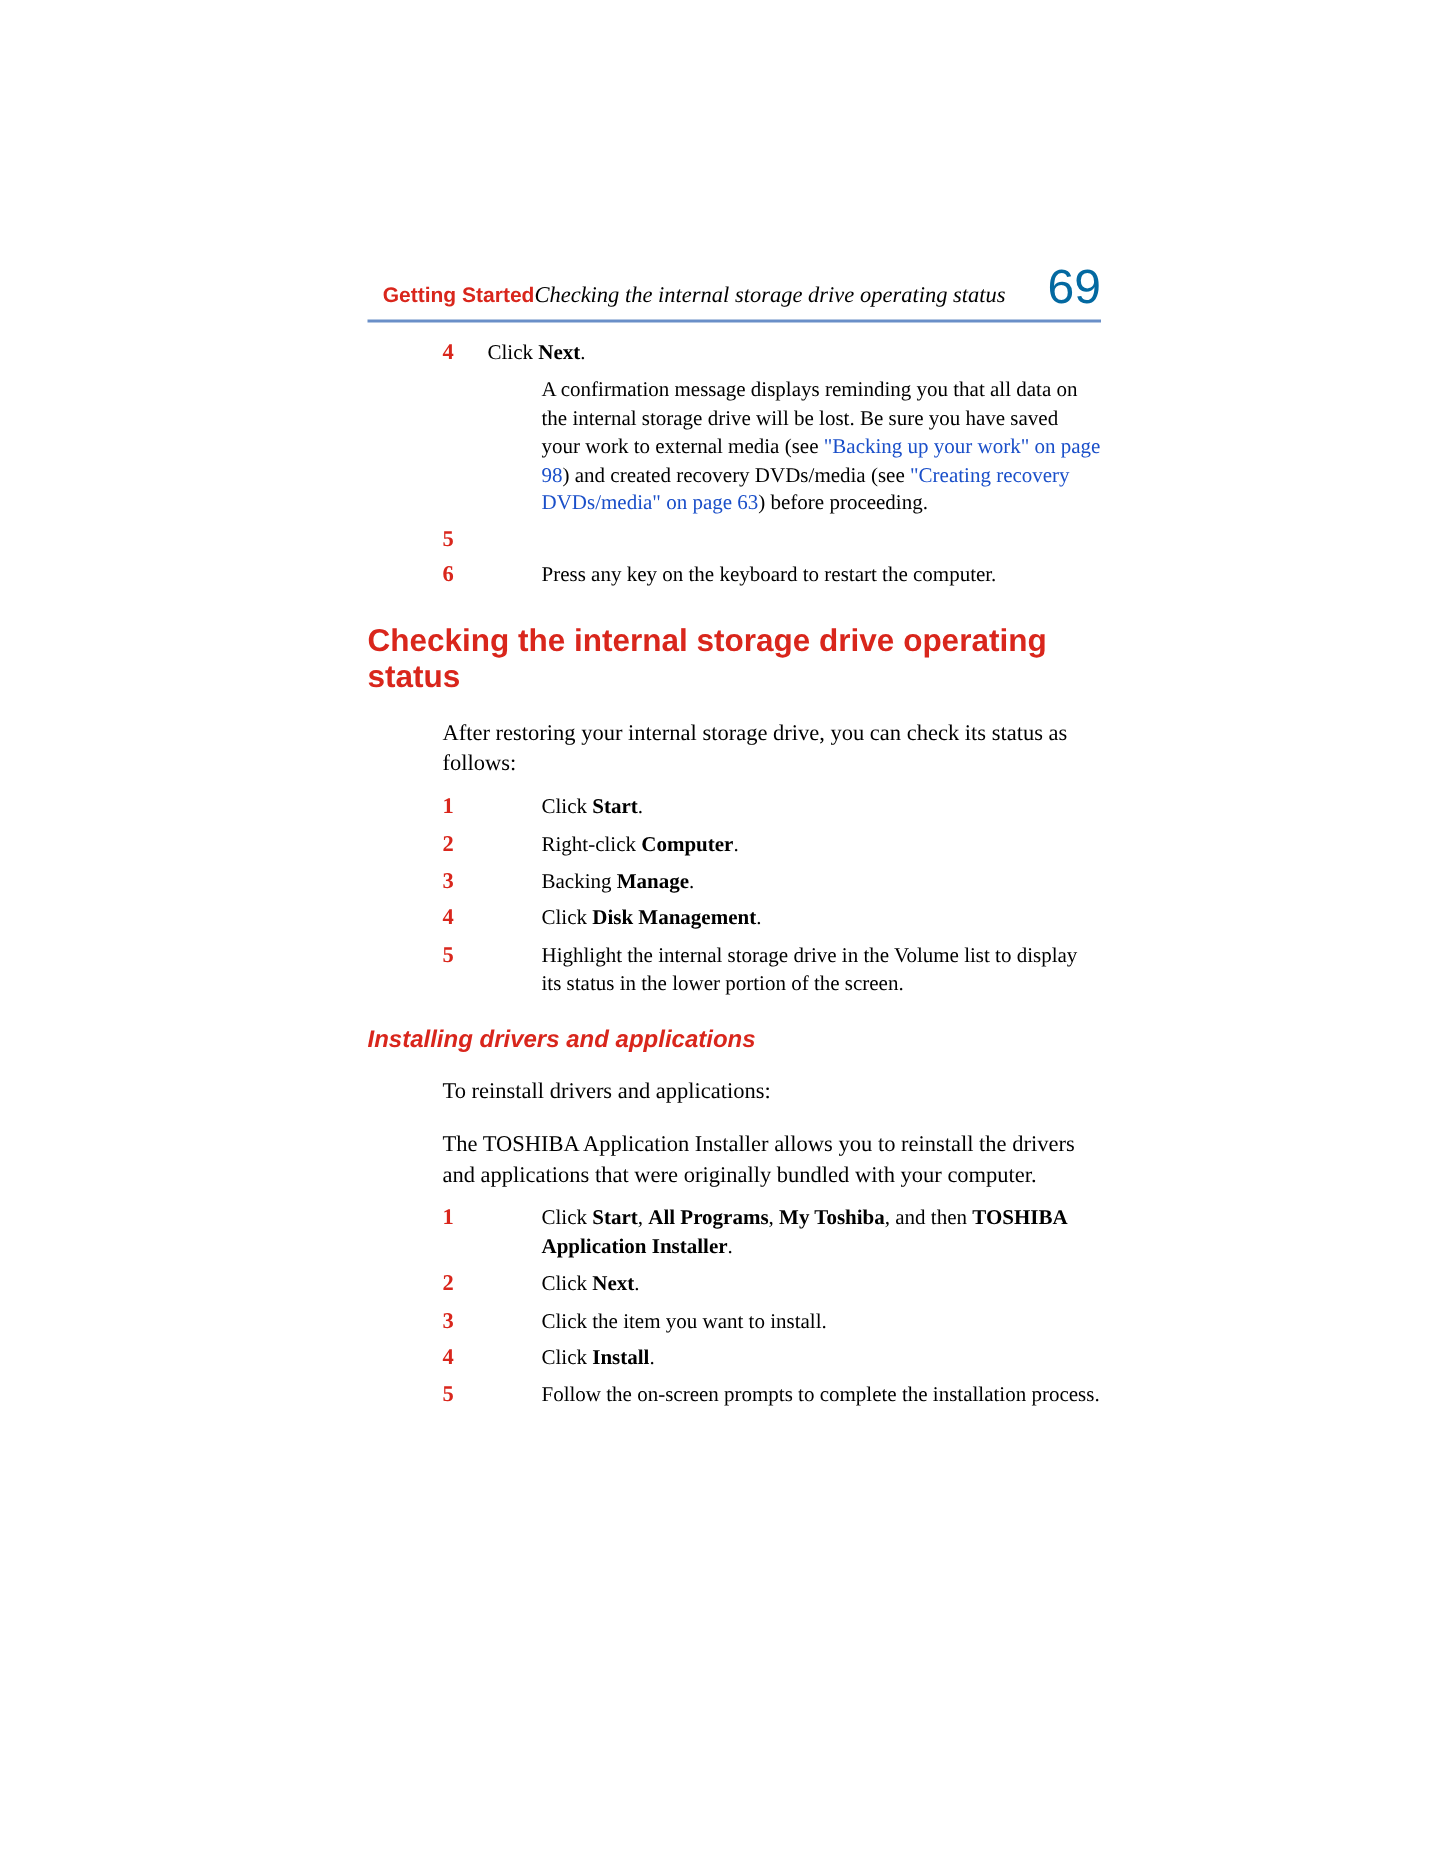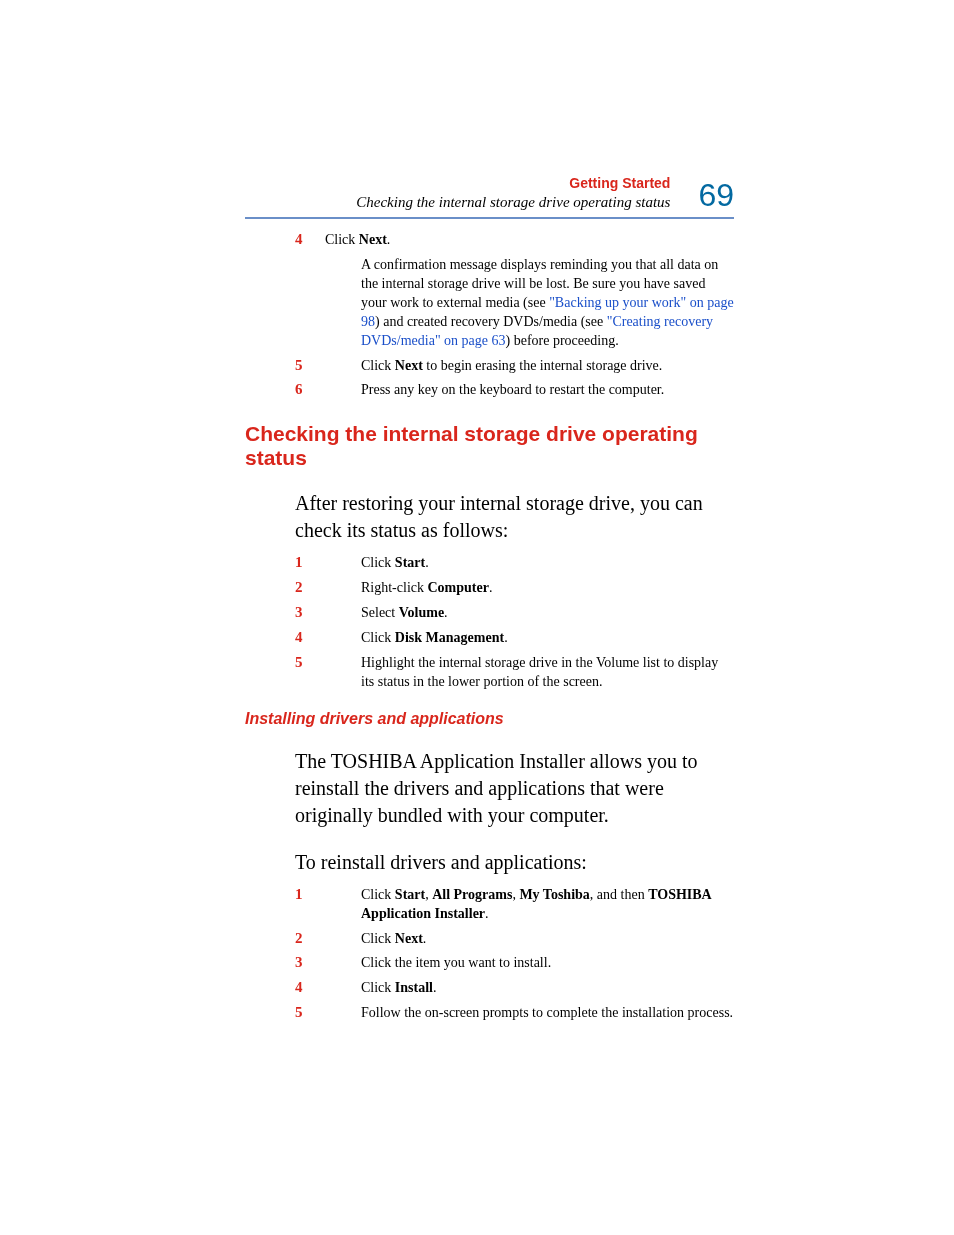--- a/index.html
+++ b/index.html
@@ -20,21 +20,21 @@
     position: relative;
   }
   .header-title-row {
     display: flex;
     justify-content: flex-end;
     align-items: flex-end;
     gap: 28px;
   }
   .header-left {
     display: flex;
-    flex-direction: column;
+    flex-direction: row;
     line-height: 1.25;
   }
   .section-label {
     font-family: Arial, Helvetica, sans-serif;
     font-weight: bold;
     font-size: 14px;
     color: #d9261c;
   }
   .subtitle {
     font-style: italic;
@@ -92,21 +92,21 @@
   h2.sub-heading {
     font-family: Arial, Helvetica, sans-serif;
     font-weight: bold;
     color: #d9261c;
     font-size: 16px;
     margin: 18px 0 8px 0;
     font-style: italic;
   }
   .para {
     margin-left: 50px;
-    font-size: 20px;
+    font-size: 15px;
     line-height: 1.35;
     margin-bottom: 10px;
   }
 </style>
 </head>
 <body>
 
 <div class="page">
 
   <div class="header">
@@ -125,21 +125,20 @@
       <div class="step-num">4</div>
       <div class="step-text">
         <p><span>Click </span><span class="bold">Next</span><span>.</span></p>
         <p><span>A confirmation message displays reminding you that all data on the internal storage drive will be lost. Be sure you have saved your work to external media (see </span><span class="link">"Backing up your work" on page 98</span><span>) and created recovery DVDs/media (see </span><span class="link">"Creating recovery DVDs/media" on page 63</span><span>) before proceeding.</span></p>
       </div>
     </div>
 
     <div class="step">
       <div class="step-num">5</div>
       <div class="step-text">
-        <p><span>Click </span><span class="bold">Next</span><span> to begin erasing the internal storage drive.</span></p>
       </div>
     </div>
 
     <div class="step">
       <div class="step-num">6</div>
       <div class="step-text">
         <p>Press any key on the keyboard to restart the computer.</p>
       </div>
     </div>
   </div>
@@ -157,41 +156,41 @@
     </div>
     <div class="step">
       <div class="step-num">2</div>
       <div class="step-text">
           <p><span>Right-click </span><span class="bold">Computer</span><span>.</span></p>
         </div>
     </div>
     <div class="step">
       <div class="step-num">3</div>
       <div class="step-text">
-          <p><span>Select </span><span class="bold">Volume</span><span>.</span></p>
+          <p><span>Backing </span><span class="bold">Manage</span><span>.</span></p>
         </div>
     </div>
     <div class="step">
       <div class="step-num">4</div>
       <div class="step-text">
           <p><span>Click </span><span class="bold">Disk Management</span><span>.</span></p>
         </div>
     </div>
     <div class="step">
       <div class="step-num">5</div>
       <div class="step-text">
           <p>Highlight the internal storage drive in the Volume list to display its status in the lower portion of the screen.</p>
         </div>
     </div>
   </div>
 
   <h2 class="sub-heading">Installing drivers and applications</h2>
 
+  <p class="para">To reinstall drivers and applications:</p>
   <p class="para">The TOSHIBA Application Installer allows you to reinstall the drivers and applications that were originally bundled with your computer.</p>
-  <p class="para">To reinstall drivers and applications:</p>
 
   <div class="content-indent" id="install-steps">
       <div class="step">
         <div class="step-num">1</div>
         <div class="step-text">
           <p><span>Click </span><span class="bold">Start</span><span>, </span><span class="bold">All Programs</span><span>, </span><span class="bold">My Toshiba</span><span>, and then </span><span class="bold">TOSHIBA Application Installer</span><span>.</span></p>
         </div>
       </div>
       <div class="step">
         <div class="step-num">2</div>

